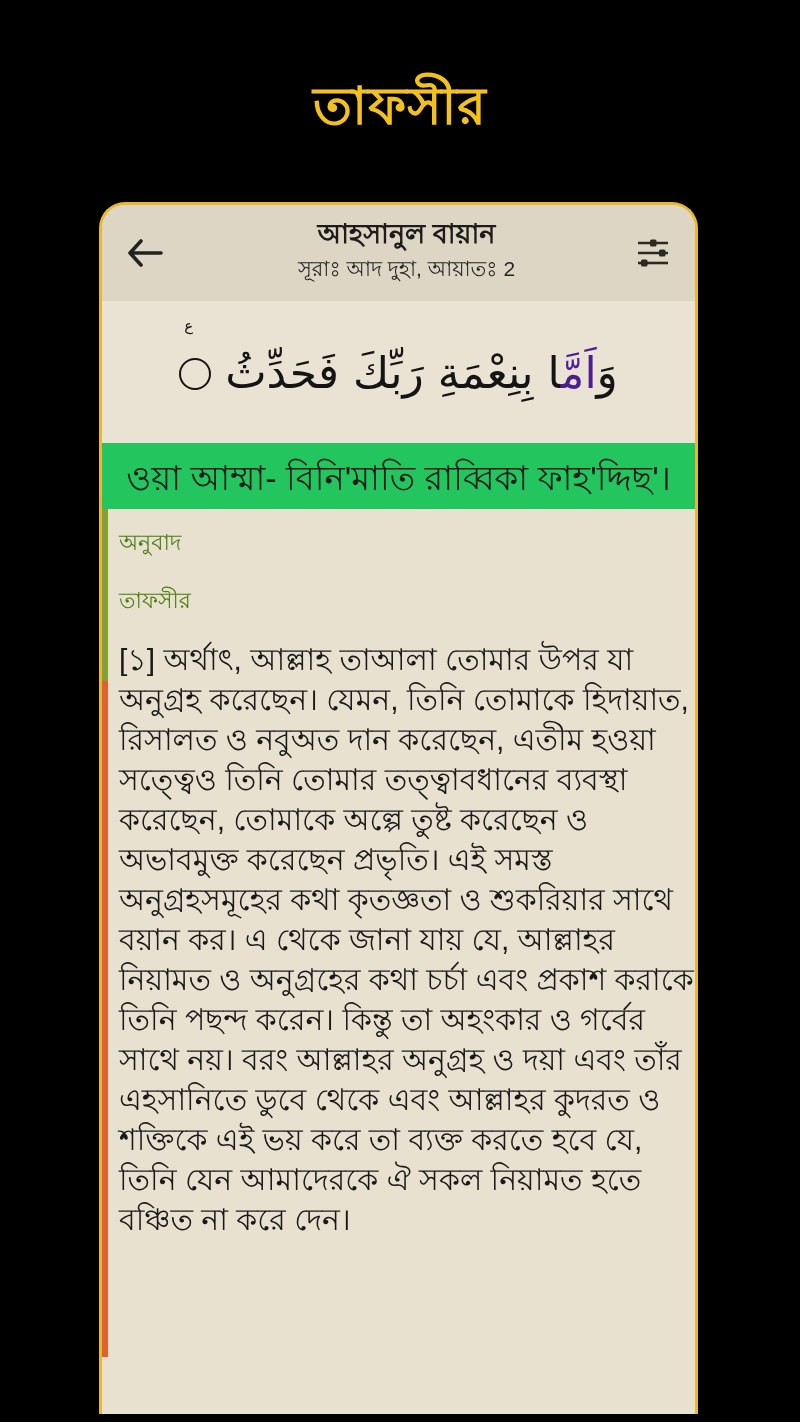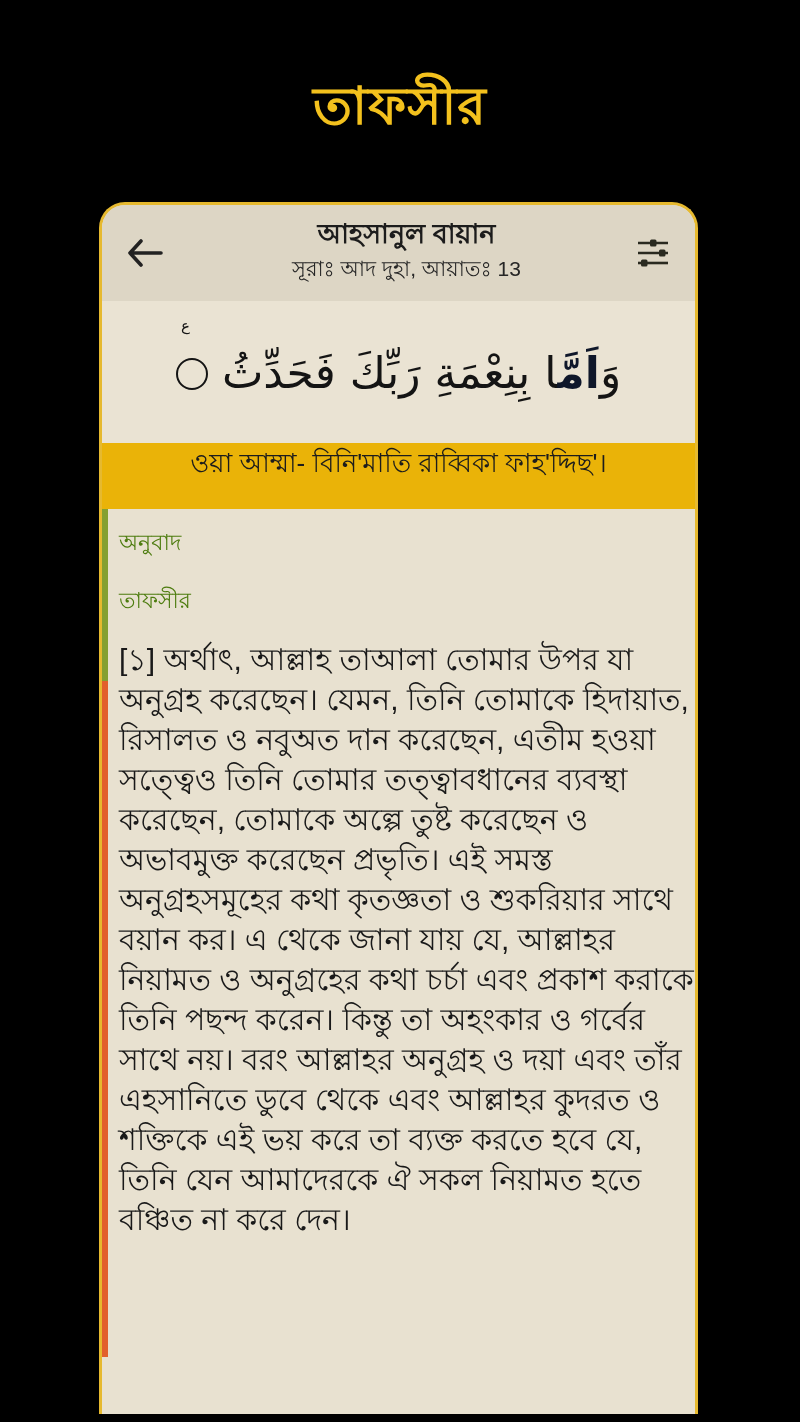--- a/index.html
+++ b/index.html
@@ -15,28 +15,28 @@
             background:none;border:none;padding:0;cursor:pointer;}
   .tune-btn{position:absolute;right:20px;top:32px;width:40px;height:32px;
             background:none;border:none;padding:0;cursor:pointer;}
   .header-center{position:absolute;left:80px;right:64px;top:12px;text-align:center;}
   .header-title{font-size:27px;font-weight:bold;color:#1c1c1c;line-height:34px;}
   .header-sub{font-size:21px;color:#262626;margin-top:5px;line-height:26px;}
   .arabic-panel{height:142px;background:#eae3d3;display:flex;align-items:center;
                 justify-content:center;direction:rtl;}
   .arabic-text{font-family:"DejaVu Sans",sans-serif;font-size:44px;color:#141414;
                white-space:nowrap;}
-  .hl{color:#0f172a;font-weight:bold;}
+  .hl{color:#4c1d95;}
   .ayah-wrap{position:relative;display:inline-block;margin-right:14px;}
   .ayah-circle{display:inline-block;width:28px;height:28px;border:2px solid #141414;
                border-radius:50%;vertical-align:-2px;}
   .ruku-mark{position:absolute;top:-30px;right:18px;font-size:15px;color:#141414;
              font-family:"DejaVu Sans",sans-serif;}
-  .translit-band{height:66px;background:#eab308;display:flex;align-items:flex-start;
-                 justify-content:center;font-size:26px;color:#1c1c1c;}
+  .translit-band{height:66px;background:#22c55e;display:flex;align-items:flex-end;
+                 justify-content:center;font-size:34px;color:#1c1c1c;}
   .content{position:relative;height:916px;}
   .accent{position:absolute;left:0;width:6px;}
   .accent-green{top:0;height:172px;background:#84a032;}
   .accent-orange{top:172px;height:676px;background:#e2602d;}
   .section-label{margin:0 20px 0 17px;padding-top:20px;font-size:22px;color:#4d7c0f;
                  line-height:28px;}
   .translation-text{margin:17px 18px 0 17px;font-size:30px;line-height:44px;color:#191919;}
   .tafsir-label{padding-top:30px;}
   .tafsir-text{margin:25px 0 0 17px;font-size:30px;line-height:40px;color:#191919;}
   .bottom-bar{position:absolute;left:0;bottom:0;width:800px;height:8px;background:#000;}
@@ -54,21 +54,21 @@
     <div class="card-header">
       <button class="back-btn">
         <span>
           <svg width="42" height="34" viewBox="0 0 42 34">
             <path d="M17 5 L6 17 L17 29 M6 17 H37" stroke="#222" stroke-width="3.6" fill="none" stroke-linecap="round" stroke-linejoin="round"></path>
           </svg>
         </span>
       </button>
       <div class="header-center">
         <div class="header-title">আহসানুল বায়ান</div>
-        <div class="header-sub">সূরাঃ আদ দুহা, আয়াতঃ 13</div>
+        <div class="header-sub">সূরাঃ আদ দুহা, আয়াতঃ 2</div>
       </div>
       <button class="tune-btn">
         <span>
           <svg width="36" height="30" viewBox="0 0 36 30">
             <line x1="3" y1="5" x2="33" y2="5" stroke="#2a2a20" stroke-width="2.6"></line>
             <rect x="15" y="1.5" width="6.5" height="7" rx="1.5" fill="#2a2a20"></rect>
             <line x1="3" y1="15" x2="33" y2="15" stroke="#2a2a20" stroke-width="2.6"></line>
             <rect x="24" y="11.5" width="6.5" height="7" rx="1.5" fill="#2a2a20"></rect>
             <line x1="3" y1="25" x2="33" y2="25" stroke="#2a2a20" stroke-width="2.6"></line>
             <rect x="6" y="21.5" width="6.5" height="7" rx="1.5" fill="#2a2a20"></rect>

